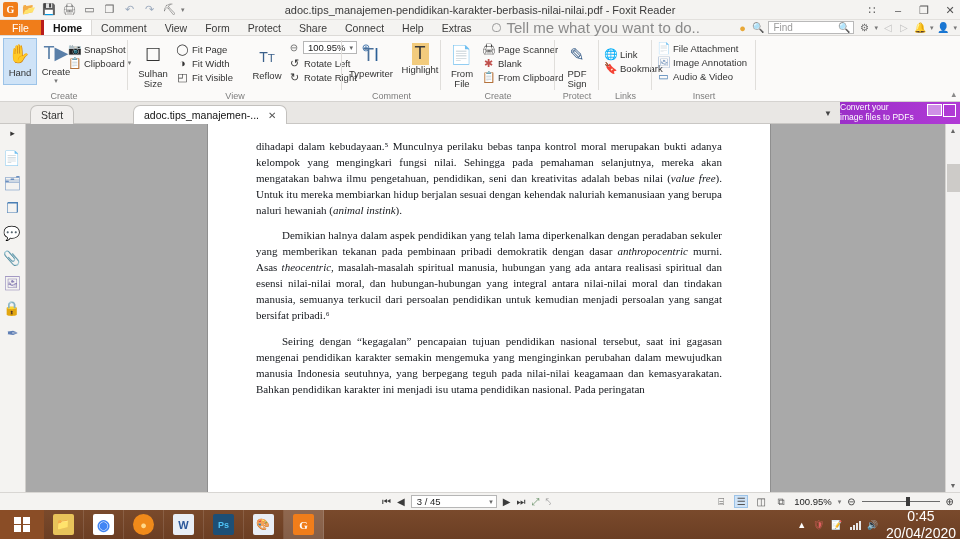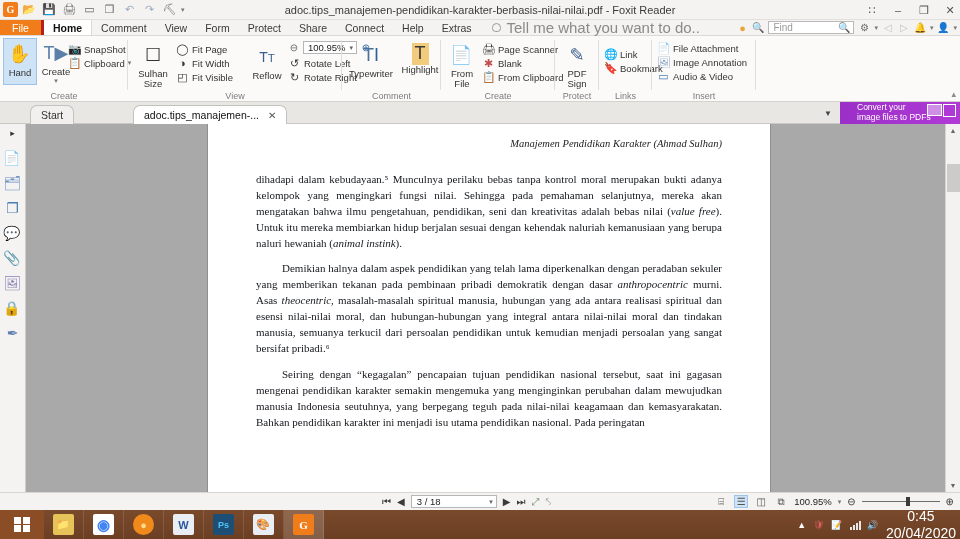--- a/index.html
+++ b/index.html
@@ -87,21 +87,21 @@
     border:1px solid #c3c1be; border-bottom:none;
     border-radius:7px 7px 0 0; background:#f2f0ee;
   }
   .dtab.sel { background:#fff; color:#111; }
   .dtab .x { margin-left:9px; font-size:10px; color:#555; }
   .tabmore { position:absolute; right:128px; top:7px; font-size:8px; color:#444; }
   .promo {
     position:absolute; right:0; top:0; height:22px; width:120px;
     background:linear-gradient(90deg,#9b2fc8,#b13ad6);
     display:flex; align-items:center; color:#fff; font-size:8.5px; line-height:1.15;
-    padding-left:17px;
+    padding-left:0;
   }
   .promo .picon { position:absolute; right:4px; top:2px; display:flex; gap:1px; }
   .promo .pi1 { width:15px;height:12px;background:#cf8fe6;border:1px solid #fff; }
   .promo .pi2 { width:13px;height:13px;border:1px solid #fff; }
 
   
   .navstrip {
     position:absolute; left:0; top:124px; width:26px; bottom:47px;
     background:#f4f3f1; border-right:1px solid #d0cecb;
     display:flex; flex-direction:column; align-items:center; padding-top:4px; gap:11px;
@@ -442,40 +442,39 @@
     <span class="ni" style="color:#e0a93c">💬</span>
     <span class="ni" style="color:#8a9ab5">📎</span>
     <span class="ni" style="color:#8a7fb5">🖼</span>
     <span class="ni" style="color:#e0a93c">🔒</span>
     <span class="ni" style="color:#5f7fb5">✒</span>
   </div>
 
   <div class="docarea">
     <div class="page">
       <div class="pagebody">
-        <div class="hdr">Manajemen Pendidikan Karakter (Ahmad Sulhan)</div>
         <div class="para">dihadapi dalam kebudayaan.⁵ Munculnya perilaku bebas tanpa kontrol moral merupakan bukti adanya  kelompok yang mengingkari fungsi nilai. Sehingga pada pemahaman selanjutnya,  mereka akan mengatakan bahwa ilmu pengetahuan, pendidikan, seni dan kreativitas adalah bebas nilai (<i>value free</i>). Untuk itu mereka membiarkan hidup  berjalan sesuai dengan kehendak naluriah kemanusiaan yang berupa naluri hewaniah (<i>animal instink</i>).</div>
         <div class="para ind">Demikian halnya dalam aspek pendidikan yang telah lama diperkenalkan dengan peradaban sekuler yang memberikan tekanan pada pembinaan pribadi  demokratik dengan dasar <i>anthropocentric</i> murni. Asas <i>theocentric</i>, masalah-masalah spiritual manusia, hubungan yang ada antara realisasi spiritual dan esensi  nilai-nilai moral, dan hubungan-hubungan yang integral antara nilai-nilai moral  dan tindakan manusia, semuanya terkucil dari persoalan pendidikan untuk kemudian menjadi persoalan yang sangat bersifat pribadi.⁶</div>
         <div class="para ind">Seiring dengan “kegagalan” pencapaian tujuan pendidikan nasional  tersebut, saat ini gagasan mengenai pendidikan karakter semakin mengemuka  yang menginginkan perubahan dalam mewujudkan manusia Indonesia seutuhnya,  yang berpegang teguh pada nilai-nilai keagamaan dan kemasyarakatan. Bahkan  pendidikan karakter ini menjadi isu utama pendidikan nasional. Pada peringatan</div>
       </div>
     </div>
   </div>
 
   <div class="vsb">
     <div class="ar">▲</div>
     <div class="thumb"></div>
     <div class="ar bot">▼</div>
   </div>
 
   <div class="statusbar">
     <div class="sb-center">
       <span class="navi">⏮</span>
       <span class="navi">◀</span>
       <div class="pagebox">
-        <span>3 / 18</span>
+        <span>3 / 45</span>
         <span class="pc">▾</span>
       </div>
       <span class="navi">▶</span>
       <span class="navi">⏭</span>
       <span class="navi" style="color:#5f8a5f">⤢</span>
       <span class="navi" style="color:#9a9a9a">⤣</span>
     </div>
     <div class="sb-right">
       <span class="vmode">⌸</span>
       <span class="vmode on">☰</span>

